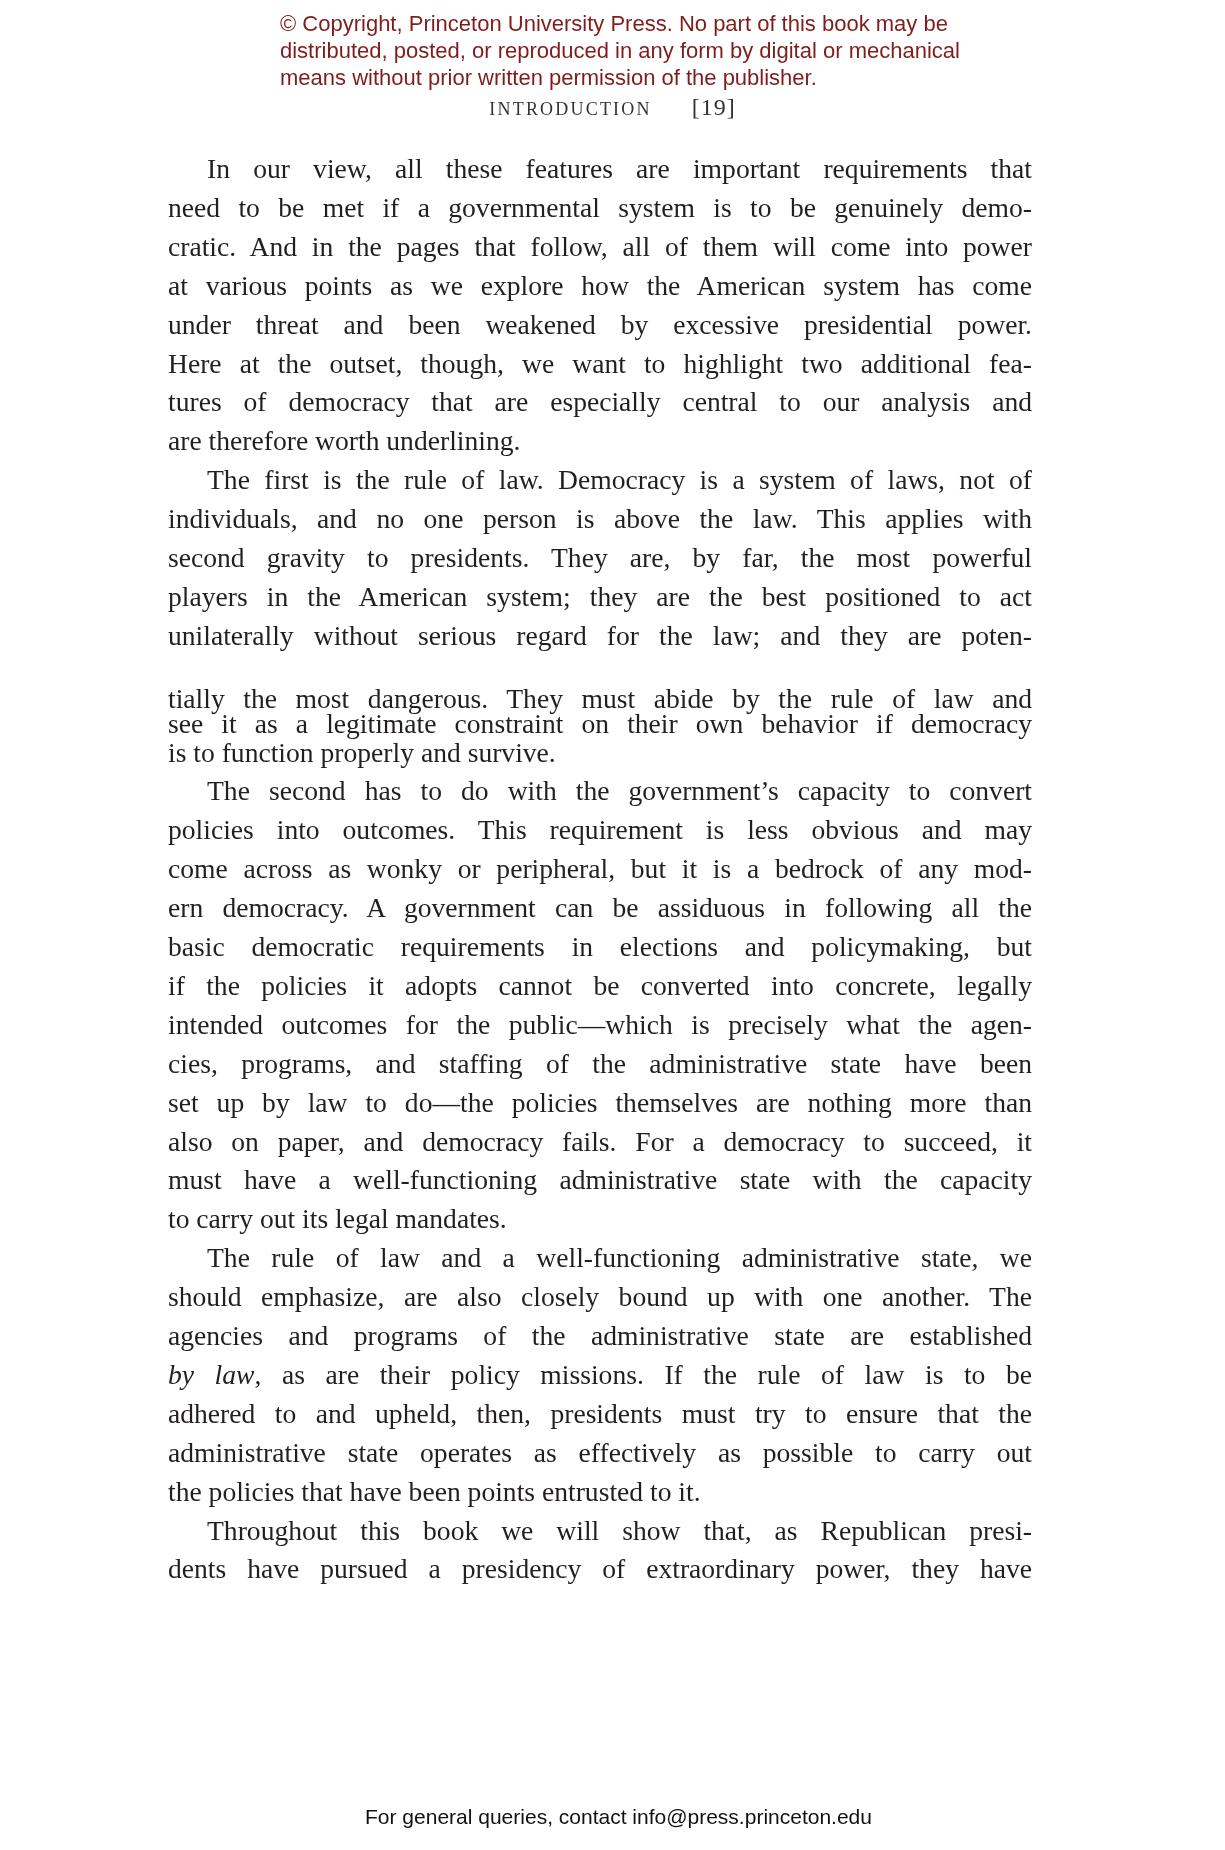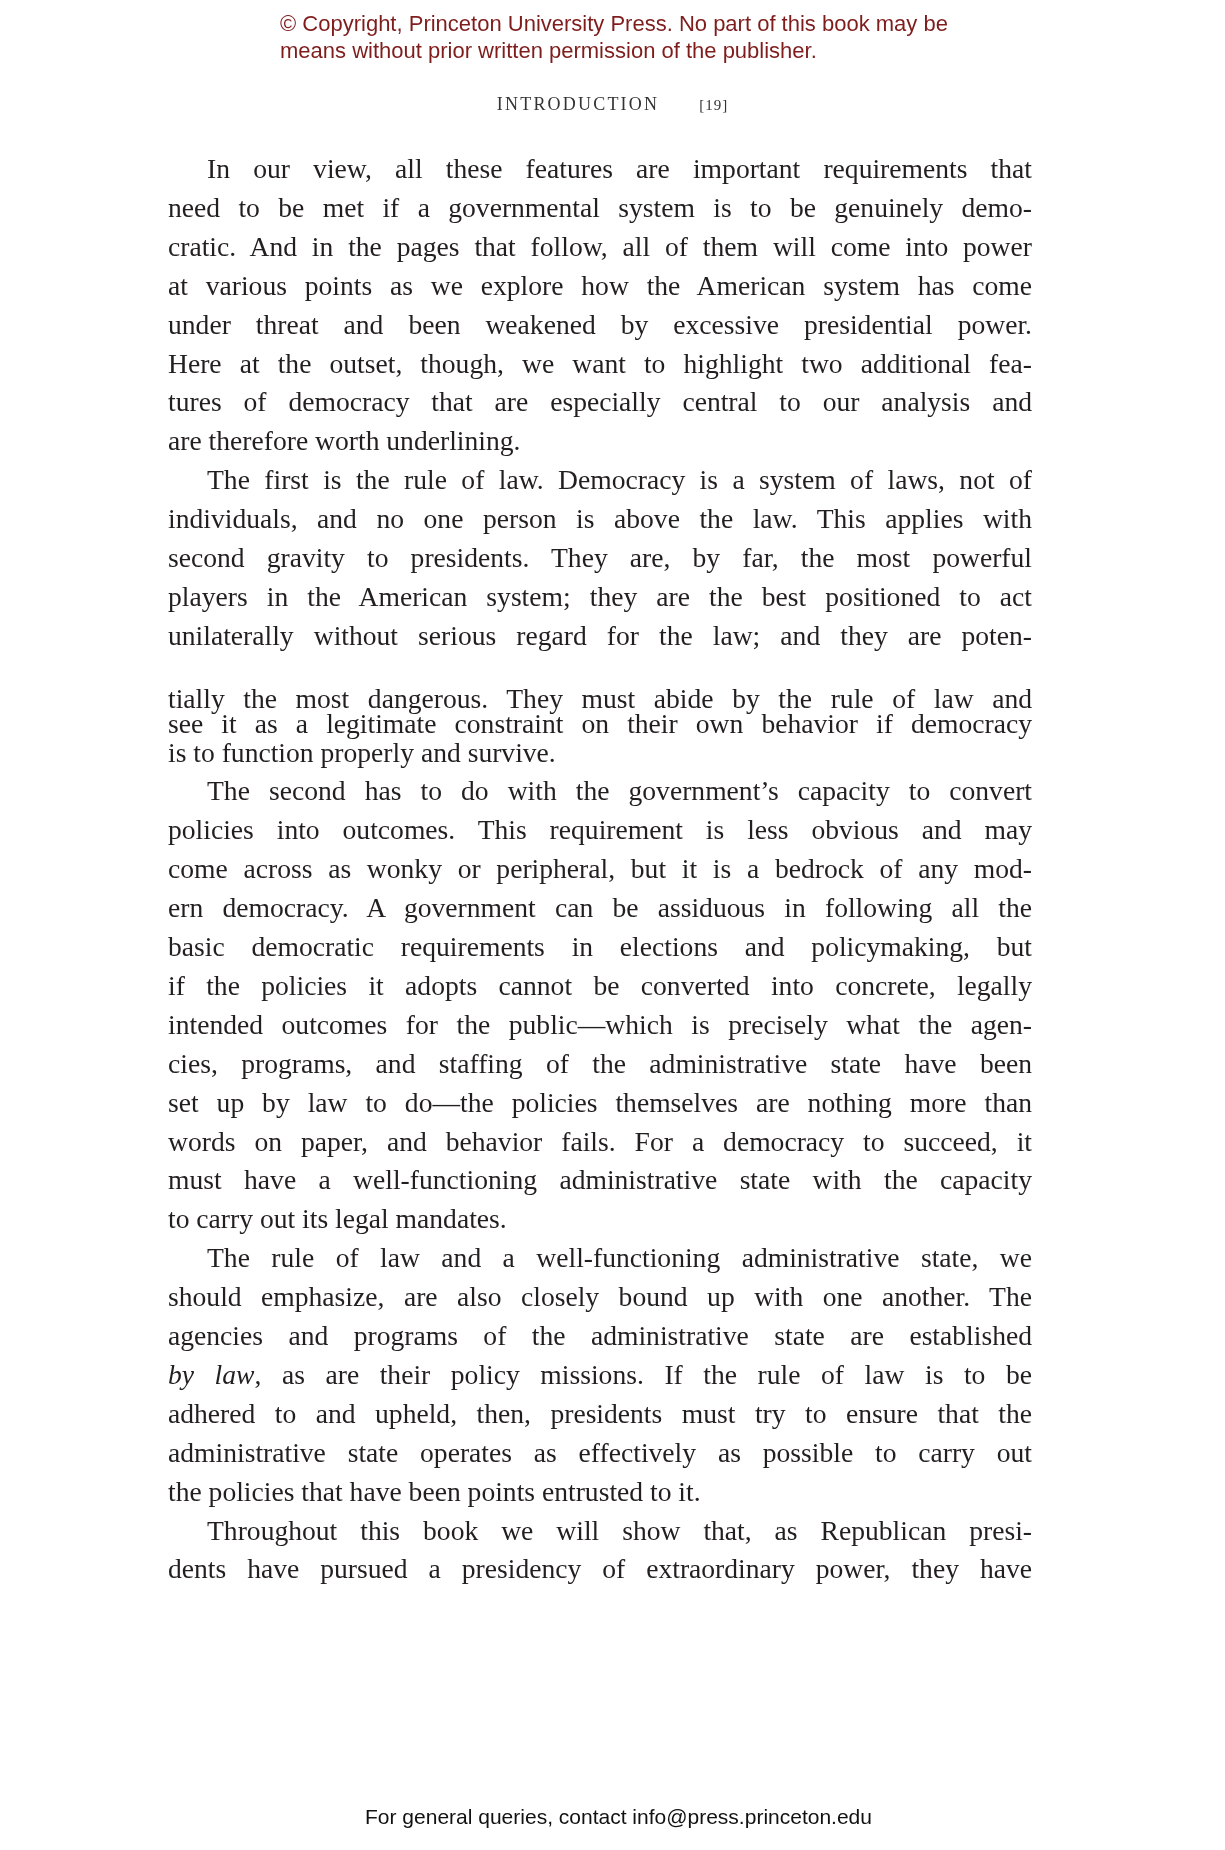--- a/index.html
+++ b/index.html
@@ -8,21 +8,21 @@
       position: absolute; left: 280px; top: 10px; width: 720px;
       font-family: "Liberation Sans", sans-serif; font-size: 22px; line-height: 27px;
       color: #7f1d1d;
     }
     .notice div { white-space: nowrap; }
     .running-head {
       position: absolute; left: 0; width: 1225px; top: 94px; text-align: center;
       font-family: "Liberation Serif", serif; font-size: 18px; letter-spacing: 2.2px;
       color: #333333;
     }
-    .running-head .folio { margin-left: 40px; letter-spacing: 1px; font-size: 15px; }
+    .running-head .folio { margin-left: 40px; letter-spacing: 1px; font-size: 24px; }
     .body-text {
       position: absolute; left: 168px; top: 0; width: 864px;
       font-family: "Liberation Serif", serif; font-size: 27.6px; color: #231f20;
     }
     .line {
       position: absolute; left: 0; width: 864px; height: 34px; line-height: 34px;
       text-align: justify; text-align-last: justify; white-space: nowrap;
       overflow: visible;
     }
     .line.last { text-align-last: left; }
@@ -31,20 +31,21 @@
       position: absolute; left: 0; width: 1225px; top: 1805px; text-align: center;
       font-family: "Liberation Sans", sans-serif; font-size: 21px; color: #111111;
       padding-left: 6px;
     }
   </style>
 </head>
 <body>
 
 <div class="notice">
   <div>© Copyright, Princeton University Press. No part of this book may be</div>
+  <div>distributed, posted, or reproduced in any form by digital or mechanical</div>
   <div>means without prior written permission of the publisher.</div>
 </div>
 
 <div class="running-head">
   <span>INTRODUCTION</span><span class="folio">[19]</span>
 </div>
 
 <div class="body-text" id="body-text">
     <div class="line indent" style="top: 152px; white-space: normal;">In our view, all these features are important requirements that</div>
     <div class="line" style="top: 190.9px; white-space: normal;">need to be met if a governmental system is to be genuinely demo-</div>
@@ -64,21 +65,21 @@
     <div class="line last last" style="top: 735.5px; white-space: normal;">is to function properly and survive.</div>
     <div class="line indent" style="top: 774.4px; white-space: normal;">The second has to do with the government’s capacity to convert</div>
     <div class="line" style="top: 813.3px; white-space: normal;">policies into outcomes. This requirement is less obvious and may</div>
     <div class="line" style="top: 852.2px; white-space: normal;">come across as wonky or peripheral, but it is a bedrock of any mod-</div>
     <div class="line" style="top: 891.1px; white-space: normal;">ern democracy. A government can be assiduous in following all the</div>
     <div class="line" style="top: 930px; white-space: normal;">basic democratic requirements in elections and policymaking, but</div>
     <div class="line" style="top: 968.9px; white-space: normal;">if the policies it adopts cannot be converted into concrete, legally</div>
     <div class="line" style="top: 1007.8px; white-space: normal;">intended outcomes for the public—which is precisely what the agen-</div>
     <div class="line" style="top: 1046.7px; white-space: normal;">cies, programs, and staffing of the administrative state have been</div>
     <div class="line" style="top: 1085.6px; white-space: normal;">set up by law to do—the policies themselves are nothing more than</div>
-    <div class="line" style="top: 1124.5px; white-space: normal;">words on paper, and behavior fails. For a democracy to succeed, it</div>
+    <div class="line" style="top: 1124.5px; white-space: normal;">also on paper, and democracy fails. For a democracy to succeed, it</div>
     <div class="line" style="top: 1163.4px; white-space: normal;">must have a well-functioning administrative state with the capacity</div>
     <div class="line last last" style="top: 1202.3px; white-space: normal;">to carry out its legal mandates.</div>
     <div class="line indent" style="top: 1241.2px; white-space: normal;">The rule of law and a well-functioning administrative state, we</div>
     <div class="line" style="top: 1280.1px; white-space: normal;">should emphasize, are also closely bound up with one another. The</div>
     <div class="line" style="top: 1319px; white-space: normal;">agencies and programs of the administrative state are established</div>
     <div class="line" style="top: 1357.9px; white-space: normal;"><i>by law</i>, as are their policy missions. If the rule of law is to be</div>
     <div class="line" style="top: 1396.8px; white-space: normal;">adhered to and upheld, then, presidents must try to ensure that the</div>
     <div class="line" style="top: 1435.7px; white-space: normal;">administrative state operates as effectively as possible to carry out</div>
     <div class="line last last" style="top: 1474.6px; white-space: normal;">the policies that have been points entrusted to it.</div>
     <div class="line indent" style="top: 1513.5px; white-space: normal;">Throughout this book we will show that, as Republican presi-</div>

